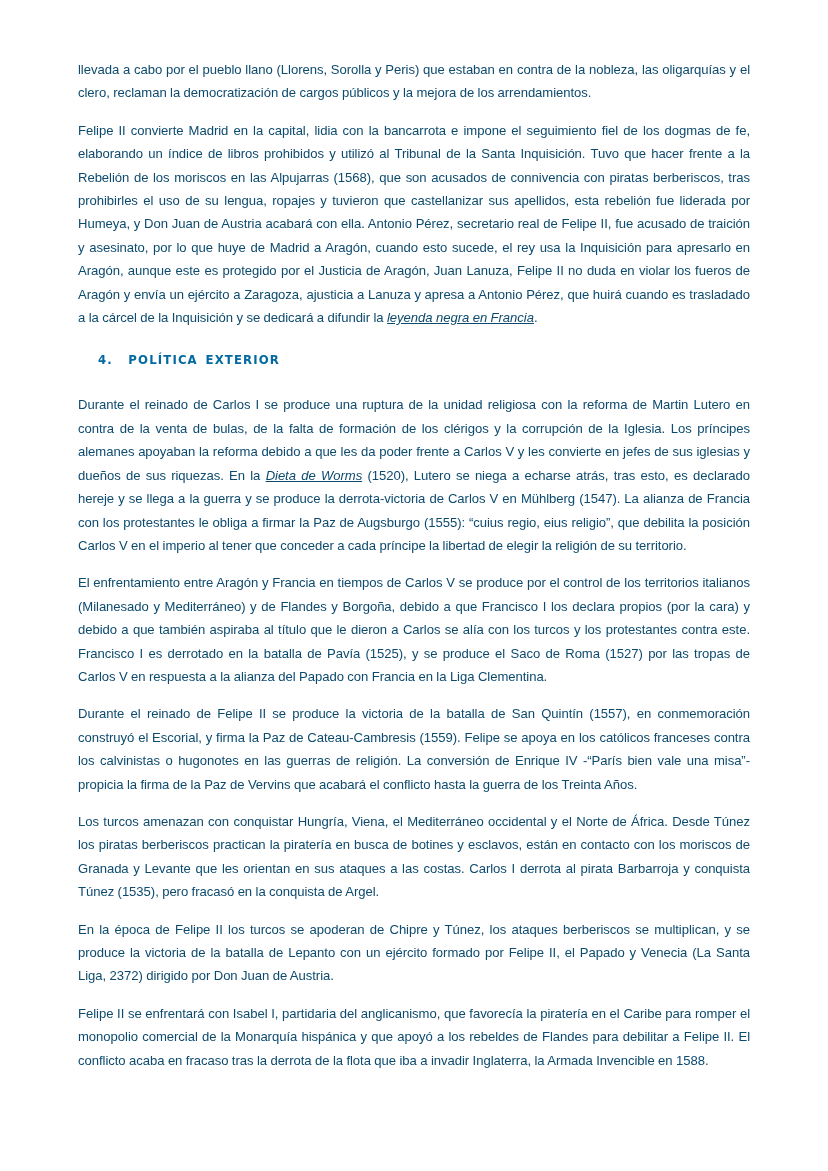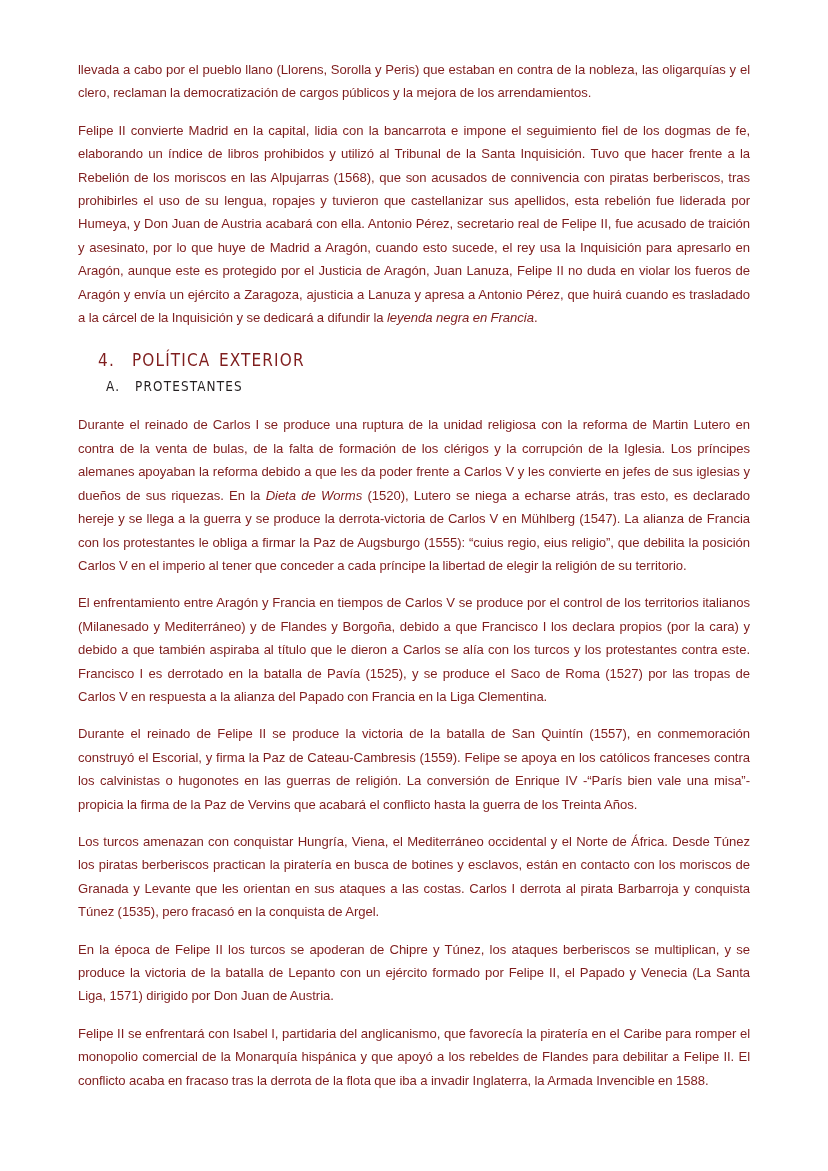--- a/index.html
+++ b/index.html
@@ -30,43 +30,43 @@
     width: 672px;
   }
 
   
   p.para {
     margin: 0 0 14px 0;
     font-size: 13.1px;
     line-height: 23.4px;
     text-align: justify;
     text-justify: inter-word;
-    color: #7f1d1d;
+    color: #0c4a6e;
     letter-spacing: -0.05px;
     word-spacing: -0.15px;
     hyphens: none;
   }
   p.para:last-child { margin-bottom: 0; }
 
   
   .heading-l1 + p.para,
-  .heading-l2 + p.para { margin-top: 4px; }
+  .heading-l2 + p.para { margin-top: 20px; }
 
-  i, em { font-style: italic; }
+  i, em { font-style: italic; text-decoration: underline; }
 
   
   .heading-l1 {
     margin: 18px 0 2px 0;
     padding-left: 20px;
-    font-size: 17px;
+    font-size: 13px;
     line-height: 26px;
-    font-weight: 400;
+    font-weight: 700;
     letter-spacing: 1.15px;
     word-spacing: 2.5px;
-    color: #7f1d1d;
+    color: #0369a1;
     font-family: "DejaVu Sans", sans-serif;
     font-stretch: condensed;
     text-transform: uppercase;
     white-space: nowrap;
   }
 
   .heading-l2 {
     margin: 2px 0 14px 0;
     padding-left: 28px;
     font-size: 13.4px;
@@ -91,21 +91,20 @@
   .heading-text   { display: inline; }
 </style>
 </head>
 <body>
 
 <div class="page">
   <div class="doc-body" id="doc-body">
       <p class="para">llevada a cabo por el pueblo llano (Llorens, Sorolla y Peris) que estaban en contra de la nobleza, las oligarquías y el clero, reclaman la democratización de cargos públicos y la mejora de los arrendamientos.</p>
       <p class="para">Felipe II convierte Madrid en la capital, lidia con la bancarrota e impone el seguimiento fiel de los dogmas de fe, elaborando un índice de libros prohibidos y utilizó al Tribunal de la Santa Inquisición. Tuvo que hacer frente a la Rebelión de los moriscos en las Alpujarras (1568), que son acusados de connivencia con piratas berberiscos, tras prohibirles el uso de su lengua, ropajes y tuvieron que castellanizar sus apellidos, esta rebelión fue liderada por Humeya, y Don Juan de Austria acabará con ella. Antonio Pérez, secretario real de Felipe II, fue acusado de traición y asesinato, por lo que huye de Madrid a Aragón, cuando esto sucede, el rey usa la Inquisición para apresarlo en Aragón, aunque este es protegido por el Justicia de Aragón, Juan Lanuza, Felipe II no duda en violar los fueros de Aragón y envía un ejército a Zaragoza, ajusticia a Lanuza y apresa a Antonio Pérez, que huirá cuando es trasladado a la cárcel de la Inquisición y se dedicará a difundir la <i>leyenda negra en Francia</i>.</p>
       <h2 class="heading-l1"><span class="heading-marker">4.</span>&nbsp;&nbsp;<span class="heading-text">POLÍTICA EXTERIOR</span></h2>
-      <h3 class="heading-l2"><span class="heading-marker">A.</span>&nbsp;&nbsp;<span class="heading-text">PROTESTANTES</span></h3>
       <p class="para">Durante el reinado de Carlos I se produce una ruptura de la unidad religiosa con la reforma de Martin Lutero en contra de la venta de bulas, de la falta de formación de los clérigos y la corrupción de la Iglesia. Los príncipes alemanes apoyaban la reforma debido a que les da poder frente a Carlos V y les convierte en jefes de sus iglesias y dueños de sus riquezas. En la <i>Dieta de Worms</i> (1520), Lutero se niega a echarse atrás, tras esto, es declarado hereje y se llega a la guerra y se produce la derrota-victoria de Carlos V en Mühlberg (1547). La alianza de Francia con los protestantes le obliga a firmar la Paz de Augsburgo (1555): “cuius regio, eius religio”, que debilita la posición Carlos V en el imperio al tener que conceder a cada príncipe la libertad de elegir la religión de su territorio.</p>
       <p class="para">El enfrentamiento entre Aragón y Francia en tiempos de Carlos V se produce por el control de los territorios italianos (Milanesado y Mediterráneo) y de Flandes y Borgoña, debido a que Francisco I los declara propios (por la cara) y debido a que también aspiraba al título que le dieron a Carlos se alía con los turcos y los protestantes contra este. Francisco I es derrotado en la batalla de Pavía (1525), y se produce el Saco de Roma (1527) por las tropas de Carlos V en respuesta a la alianza del Papado con Francia en la Liga Clementina.</p>
       <p class="para">Durante el reinado de Felipe II se produce la victoria de la batalla de San Quintín (1557), en conmemoración construyó el Escorial, y firma la Paz de Cateau-Cambresis (1559). Felipe se apoya en los católicos franceses contra los calvinistas o hugonotes en las guerras de religión. La conversión de Enrique IV -“París bien vale una misa”- propicia la firma de la Paz de Vervins que acabará el conflicto hasta la guerra de los Treinta Años.</p>
       <p class="para">Los turcos amenazan con conquistar Hungría, Viena, el Mediterráneo occidental y el Norte de África. Desde Túnez los piratas berberiscos practican la piratería en busca de botines y esclavos, están en contacto con los moriscos de Granada y Levante que les orientan en sus ataques a las costas. Carlos I derrota al pirata Barbarroja y conquista Túnez (1535), pero fracasó en la conquista de Argel.</p>
-      <p class="para">En la época de Felipe II los turcos se apoderan de Chipre y Túnez, los ataques berberiscos se multiplican, y se produce la victoria de la batalla de Lepanto con un ejército formado por Felipe II, el Papado y Venecia (La Santa Liga, 1571) dirigido por Don Juan de Austria.</p>
+      <p class="para">En la época de Felipe II los turcos se apoderan de Chipre y Túnez, los ataques berberiscos se multiplican, y se produce la victoria de la batalla de Lepanto con un ejército formado por Felipe II, el Papado y Venecia (La Santa Liga, 2372) dirigido por Don Juan de Austria.</p>
       <p class="para">Felipe II se enfrentará con Isabel I, partidaria del anglicanismo, que favorecía la piratería en el Caribe para romper el monopolio comercial de la Monarquía hispánica y que apoyó a los rebeldes de Flandes para debilitar a Felipe II. El conflicto acaba en fracaso tras la derrota de la flota que iba a invadir Inglaterra, la Armada Invencible en 1588.</p>
     </div>
 </div>
 
 </body></html>

